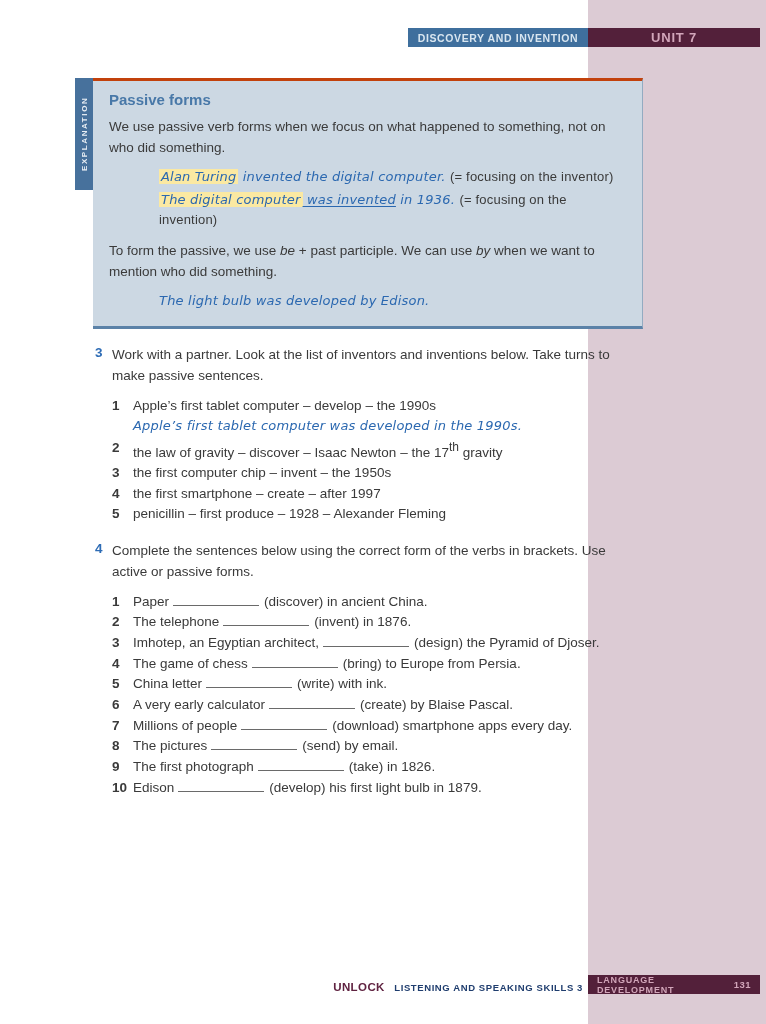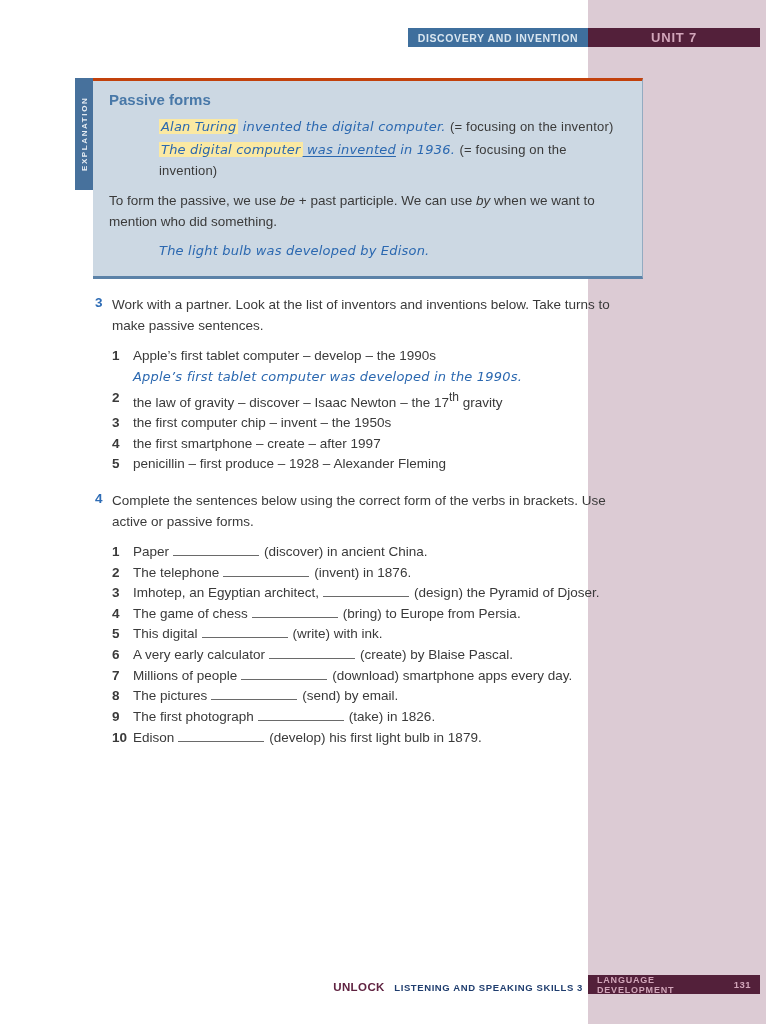--- a/index.html
+++ b/index.html
@@ -105,20 +105,21 @@
   <span>UNIT 7</span>
 </div>
 
 <div class="content">
 
 
   <div class="expl-wrap">
     <div class="expl-tab">EXPLANATION</div>
     <div class="expl-box">
       <div class="expl-heading">Passive forms</div>
+      <div class="expl-para">We use passive verb forms when we focus on what happened to something, not on who did something.</div>
       <div class="expl-example hw">
         <span class="hl">Alan Turing</span><span> invented the digital computer.</span>
         <span class="note">(= focusing on the inventor)</span>
       </div>
       <div class="expl-example hw">
         <span class="hl">The digital computer</span><span class="ul"> was invented</span><span> in 1936.</span>
         <span class="note">(= focusing on the invention)</span>
       </div>
       <div class="spacer8"></div>
       <div class="expl-para"><span>To form the passive, we use </span><em>be</em><span> + past participle. We can use </span><em>by</em><span> when we want to mention who did something.</span></div>
@@ -173,21 +174,21 @@
       <div class="item">
         <span class="item-num">3</span>
         <span class="item-text"><span>Imhotep, an Egyptian architect,</span><span class="blank"></span><span>(design) the Pyramid of Djoser.</span></span>
       </div>
       <div class="item">
         <span class="item-num">4</span>
         <span class="item-text"><span>The game of chess</span><span class="blank"></span><span>(bring) to Europe from Persia.</span></span>
       </div>
       <div class="item">
         <span class="item-num">5</span>
-        <span class="item-text"><span>This digital</span><span class="blank"></span><span>(write) with ink.</span></span>
+        <span class="item-text"><span>China letter</span><span class="blank"></span><span>(write) with ink.</span></span>
       </div>
       <div class="item">
         <span class="item-num">6</span>
         <span class="item-text"><span>A very early calculator</span><span class="blank"></span><span>(create) by Blaise Pascal.</span></span>
       </div>
       <div class="item">
         <span class="item-num">7</span>
         <span class="item-text"><span>Millions of people</span><span class="blank"></span><span>(download) smartphone apps every day.</span></span>
       </div>
       <div class="item">

